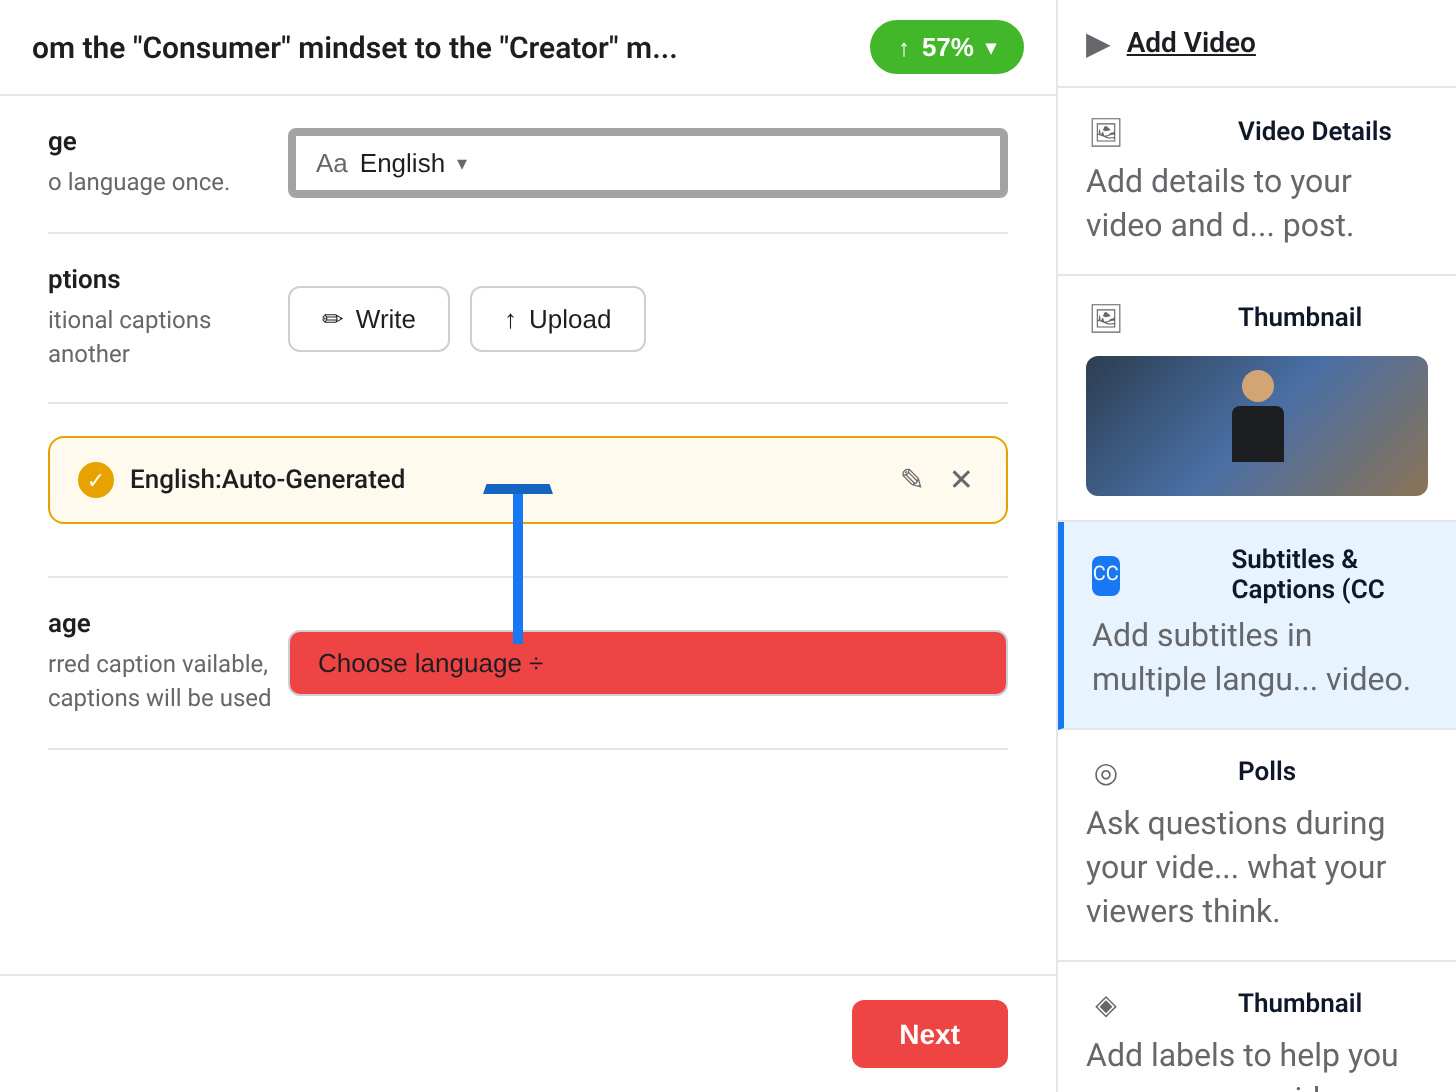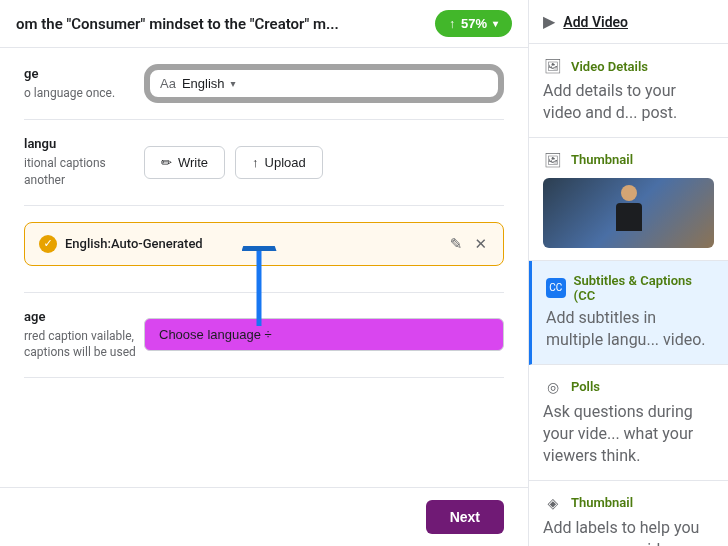--- a/index.html
+++ b/index.html
@@ -101,22 +101,22 @@
       display: flex;
       flex-direction: column;
       gap: 10px;
     }
 
     
     .lang-selector {
       display: inline-flex;
       align-items: center;
       gap: 6px;
-      border: 6px solid #a3a3a3;
-      border-radius: 14px;
+      border: 4px solid #a3a3a3;
+      border-radius: 4px;
       padding: 6px 10px;
       background: #fff;
       cursor: pointer;
       font-size: 13px;
       color: #1c1e21;
     }
 
     .lang-selector .aa {
       color: #65676b;
       font-weight: 500;
@@ -200,37 +200,37 @@
     }
 
     
     .choose-lang-btn {
       display: inline-flex;
       align-items: center;
       gap: 6px;
       border: 1px solid #ccd0d5;
       border-radius: 6px;
       padding: 8px 14px;
-      background: #d946ef;
+      background: #ef4444;
       cursor: pointer;
       font-size: 13px;
       color: #1c1e21;
     }
 
     
     .next-bar {
       padding: 12px 24px;
       display: flex;
       justify-content: flex-end;
       border-top: 1px solid #e4e6eb;
       background: #fff;
     }
 
     .next-btn {
-      background: #701a75;
+      background: #ef4444;
       color: #fff;
       border: none;
       border-radius: 6px;
       padding: 9px 24px;
       font-size: 14px;
       font-weight: 600;
       cursor: pointer;
     }
 
     
@@ -291,21 +291,22 @@
       background: #1877f2;
       border-radius: 4px;
       color: #fff;
       font-size: 10px;
       font-weight: 400;
     }
 
     .sidebar-item-title {
       font-size: 13px;
       font-weight: 600;
-      color: #4d7c0f;
+      color: #0f172a;
+      margin-left: 48px;
     }
 
     .sidebar-item-desc {
       font-size: 16px;
       color: #65676b;
       line-height: 1.4;
     }
 
     .thumbnail-img {
       width: 100%;
@@ -368,21 +369,21 @@
         <button class="lang-selector">
           <span class="aa">Aa</span>
           <span>English</span>
           <span class="chevron-down">▾</span>
         </button>
       </div>
     </div>
 
     <div class="section">
       <div class="section-left">
-        <div class="section-label">langu</div>
+        <div class="section-label">ptions</div>
         <div class="section-desc">itional captions
 another</div>
       </div>
       <div class="section-right">
         <div class="action-buttons">
           <button class="action-btn">
             <span>✏</span>
             <span>Write</span>
           </button>
           <button class="action-btn">

